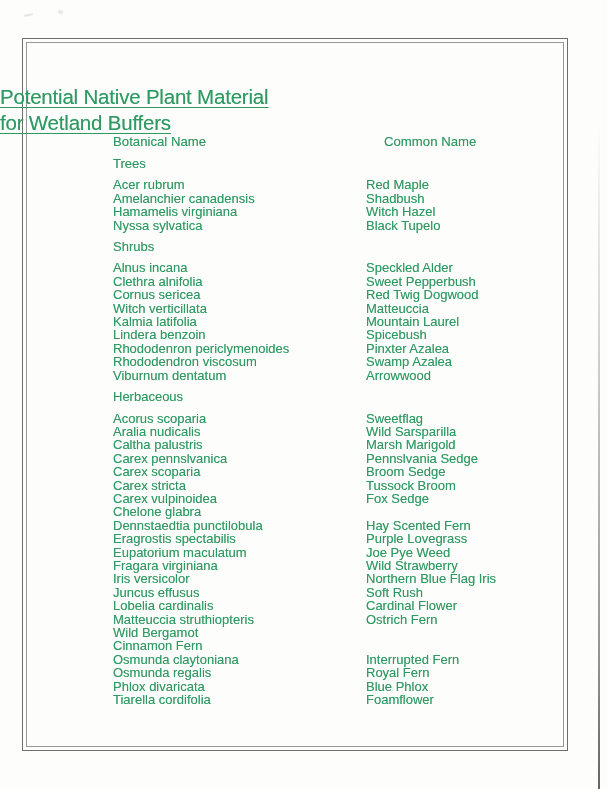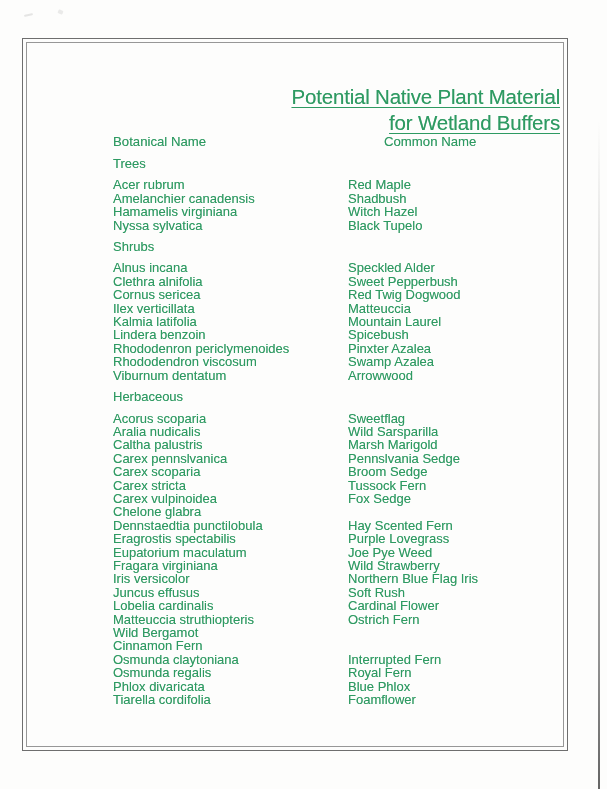--- a/index.html
+++ b/index.html
@@ -53,21 +53,21 @@
     bottom: 3px;
     border: 1px solid #979797;
     pointer-events: none;
   }
 
   .doc-title {
     position: absolute;
     left: 0;
     top: 84px;
     width: 560px;
-    text-align: right;
+    text-align: left;
     color: #2e9a62;
     font-size: 20.5px;
     line-height: 26px;
     letter-spacing: -0.2px;
     text-shadow: 0 0 0.5px rgba(46,154,98,0.55);
   }
   .doc-title .title-line {
     text-decoration: underline;
     text-underline-offset: 3px;
     text-decoration-thickness: 1px;
@@ -100,20 +100,21 @@
     line-height: 13.4px;
     margin-bottom: 8px;
     text-underline-offset: 2px;
     text-decoration-thickness: 1px;
   }
   .row {
     display: grid;
     grid-template-columns: 235px auto;
     line-height: 13.4px;
     white-space: nowrap;
+    gap: 18px;
   }
 </style>
 </head>
 <body>
 
 <div class="pencil-mark m1"></div>
 <div class="pencil-mark m2"></div>
 
 <div class="page-frame">
   <div class="frame-inner-line"></div>
@@ -157,21 +158,21 @@
       </div>
       <div class="row">
         <span>Clethra alnifolia</span>
         <span>Sweet Pepperbush</span>
       </div>
       <div class="row">
         <span>Cornus sericea</span>
         <span>Red Twig Dogwood</span>
       </div>
       <div class="row">
-        <span>Ilex verticillata</span>
+        <span>Witch verticillata</span>
         <span>Matteuccia</span>
       </div>
       <div class="row">
         <span>Kalmia latifolia</span>
         <span>Mountain Laurel</span>
       </div>
       <div class="row">
         <span>Lindera benzoin</span>
         <span>Spicebush</span>
       </div>
@@ -205,21 +206,21 @@
       <div class="row">
         <span>Carex pennslvanica</span>
         <span>Pennslvania Sedge</span>
       </div>
       <div class="row">
         <span>Carex scoparia</span>
         <span>Broom Sedge</span>
       </div>
       <div class="row">
         <span>Carex stricta</span>
-        <span>Tussock Fern</span>
+        <span>Tussock Broom</span>
       </div>
       <div class="row">
         <span>Carex vulpinoidea</span>
         <span>Fox Sedge</span>
       </div>
       <div class="row">
         <span>Chelone glabra</span>
       </div>
       <div class="row">
         <span>Dennstaedtia punctilobula</span>

